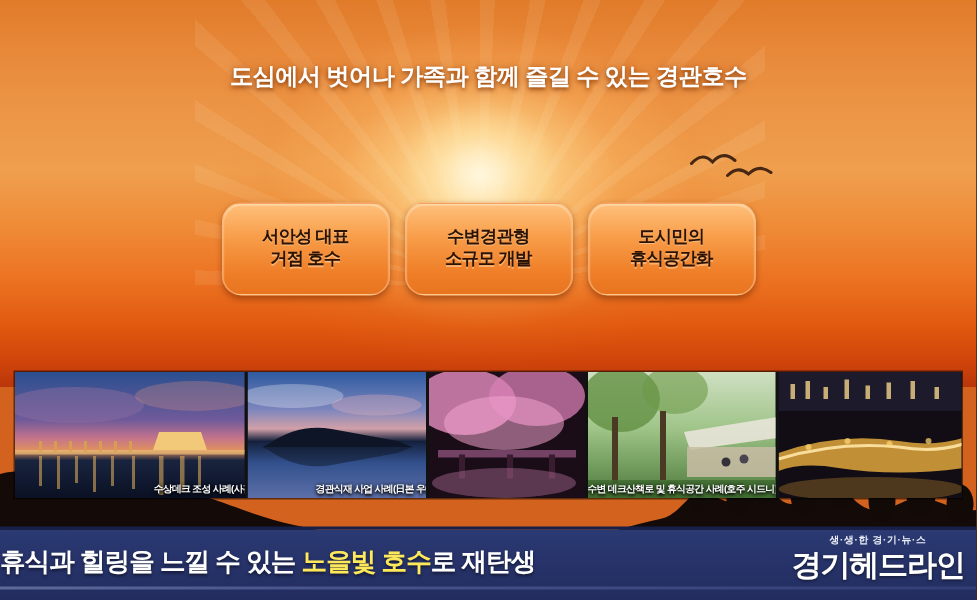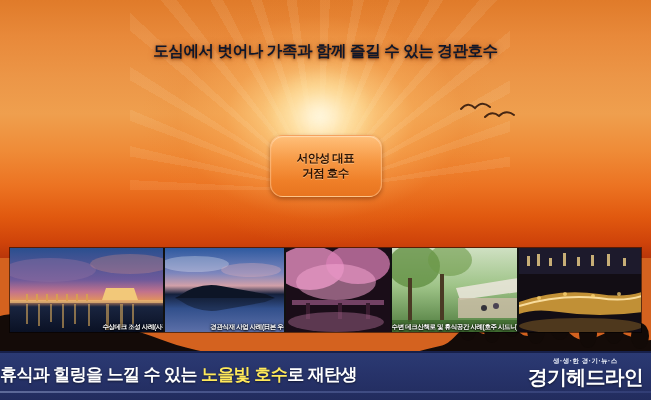--- a/index.html
+++ b/index.html
@@ -50,21 +50,21 @@
 
   
   .treeline{
     position:absolute;left:0;bottom:0;width:651px;height:120px;
     pointer-events:none;
   }
 
   
   .subhead{
     position:absolute;top:41px;left:0;width:651px;text-align:center;
-    font-size:15.5px;font-weight:bold;color:#0f172a;letter-spacing:-.4px;
+    font-size:15.5px;font-weight:bold;color:#ffffff;letter-spacing:-.4px;
     text-shadow:0 1px 3px rgba(120,45,0,.75),0 0 6px rgba(150,60,0,.5);
     white-space:nowrap;
   }
   .maintitle{
     position:absolute;top:71px;left:0;width:651px;text-align:center;
     font-size:39px;font-weight:bold;letter-spacing:1px;white-space:nowrap;
     color:#ffb14a;
     -webkit-text-stroke:3.5px #ffffff;
     paint-order:stroke fill;
     text-shadow:0 3px 6px rgba(120,40,0,.55);
@@ -184,20 +184,28 @@
     <path d="M2,14 Q9,6 16,13 Q23,5 31,12" stroke="#2a1208" stroke-width="2" fill="none" stroke-linecap="round"></path>
     <path d="M26,22 Q33,15 40,21 Q47,14 55,20" stroke="#2a1208" stroke-width="2" fill="none" stroke-linecap="round"></path>
   </svg>
 
   <div class="subhead">도심에서 벗어나 가족과 함께 즐길 수 있는 경관호수</div>
 
   <div class="pills">
     <div class="pill">
       <span>서안성 대표
 거점 호수</span>
+    </div>
+    <div class="pill">
+      <span>수변경관형
+소규모 개발</span>
+    </div>
+    <div class="pill">
+      <span>도시민의
+휴식공간화</span>
     </div>
   </div>
 
   <div class="strip">
 
     <div class="ph p1">
       <svg width="154" height="84" viewBox="0 0 154 84" preserveAspectRatio="none">
         <defs>
             <linearGradient id="g1" x1="0" y1="0" x2="0" y2="1">
           <stop offset="0%" stop-color="#2a4f8f"></stop>

